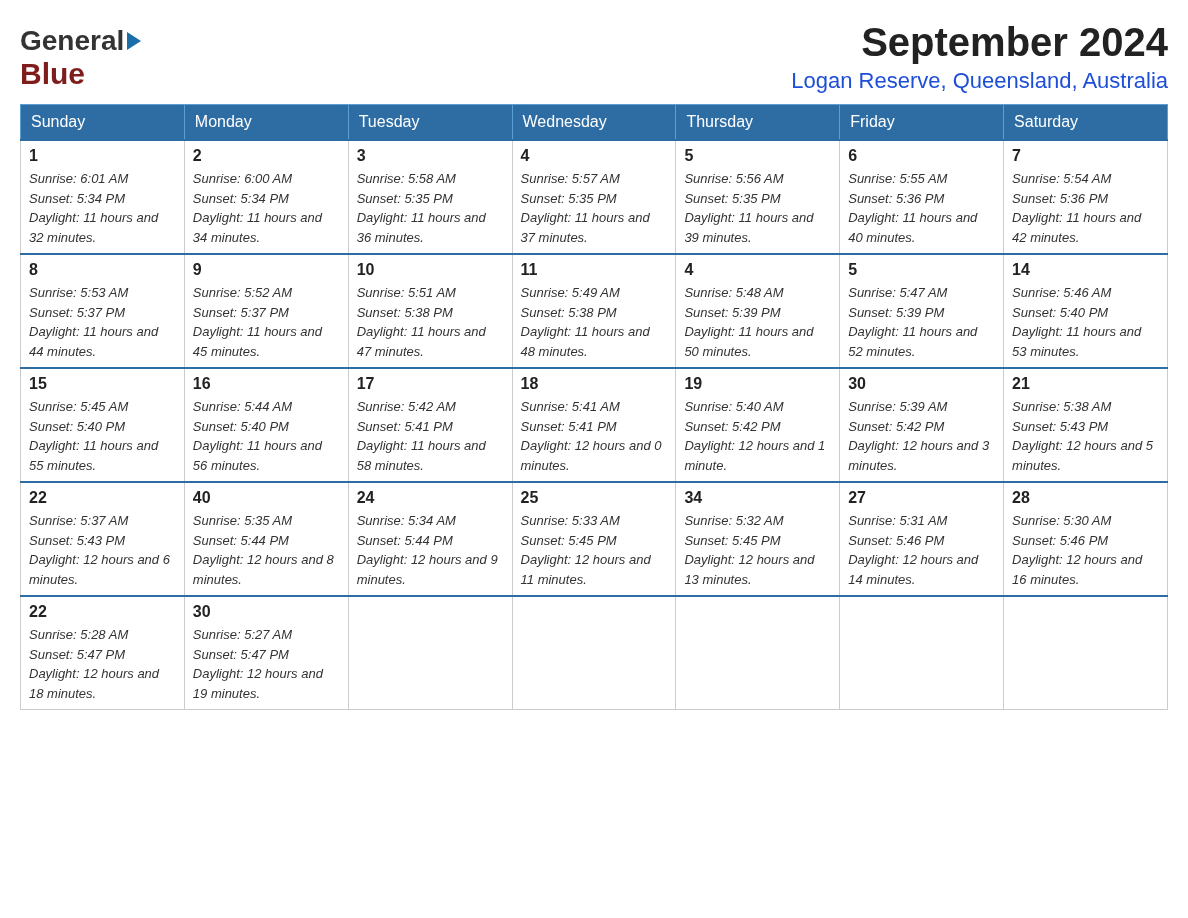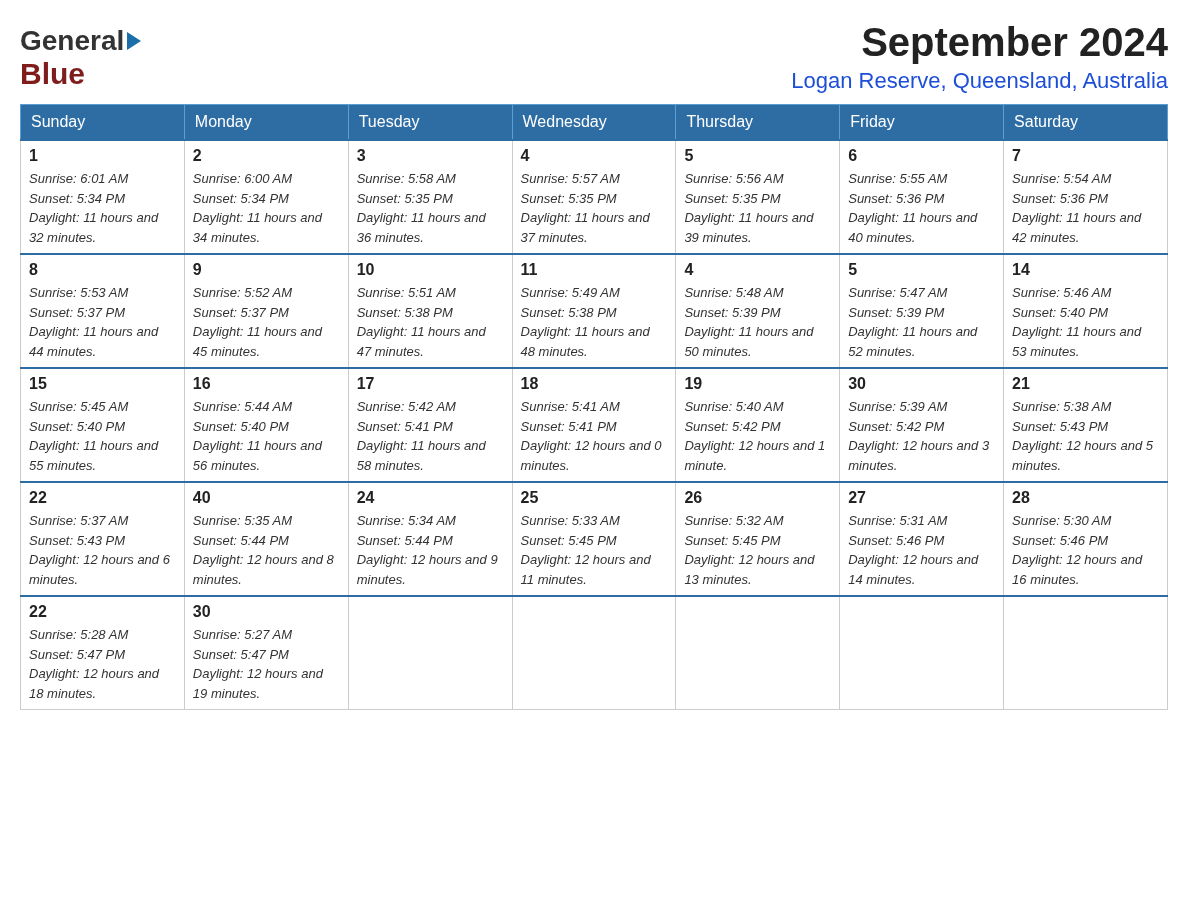--- a/index.html
+++ b/index.html
@@ -229,21 +229,21 @@
         </td>
         <td>
           <div class="day-number">24</div>
           <div class="day-info">Sunrise: 5:34 AM<br>Sunset: 5:44 PM<br>Daylight: 12 hours and 9 minutes.</div>
         </td>
         <td>
           <div class="day-number">25</div>
           <div class="day-info">Sunrise: 5:33 AM<br>Sunset: 5:45 PM<br>Daylight: 12 hours and 11 minutes.</div>
         </td>
         <td>
-          <div class="day-number">26</div>
+          <div class="day-number">34</div>
           <div class="day-info">Sunrise: 5:32 AM<br>Sunset: 5:45 PM<br>Daylight: 12 hours and 13 minutes.</div>
         </td>
         <td>
           <div class="day-number">27</div>
           <div class="day-info">Sunrise: 5:31 AM<br>Sunset: 5:46 PM<br>Daylight: 12 hours and 14 minutes.</div>
         </td>
         <td>
           <div class="day-number">28</div>
           <div class="day-info">Sunrise: 5:30 AM<br>Sunset: 5:46 PM<br>Daylight: 12 hours and 16 minutes.</div>
         </td>

